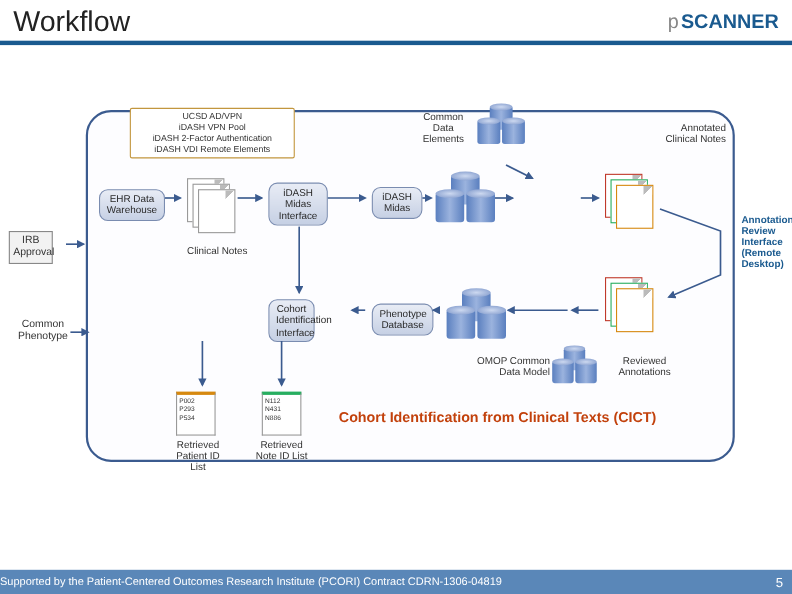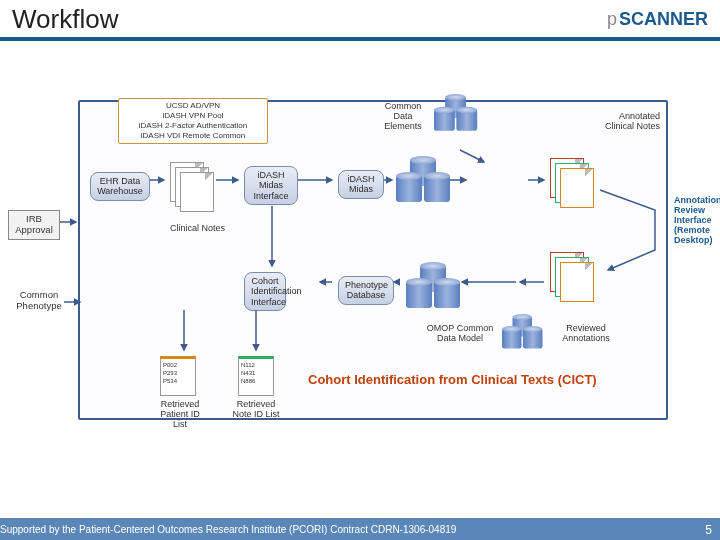--- a/index.html
+++ b/index.html
@@ -2,21 +2,21 @@
 <html><head>
 <meta charset="utf-8">
 <style>
   *{box-sizing:border-box;margin:0;padding:0}
   body{font-family:Arial,Helvetica,sans-serif;width:720px;height:540px;position:relative;background:#fff;overflow:hidden}
   .header{display:flex;justify-content:space-between;align-items:center;padding:4px 12px 2px;border-bottom:4px solid #1a5a8f}
   .title{font-size:26px;color:#222;font-weight:400}
   .logo{font-size:18px;font-weight:700;color:#1a5a8f;display:flex;align-items:center;gap:1px}
   .logo .p{color:#888;font-weight:400;margin-right:1px}
   .canvas{position:absolute;top:50px;left:0;right:0;bottom:26px}
-  .bigbox{position:absolute;top:50px;left:78px;width:590px;height:320px;border:2px solid #3b5b8f;border-radius:2px;background:rgba(240,244,252,.15)}
+  .bigbox{position:absolute;top:50px;left:78px;width:590px;height:320px;border:2px solid #3b5b8f;border-radius:23px;background:rgba(240,244,252,.15)}
   .authbox{position:absolute;top:-4px;left:38px;width:150px;text-align:center;background:#fff;border:1px solid #c2963e;border-radius:2px;padding:2px;font-size:8px;line-height:1.25;color:#333}
   .pill{position:absolute;background:linear-gradient(#e8ecf5,#c6d0e4);border:1px solid #7a8cb0;border-radius:8px;padding:3px 6px;font-size:9px;text-align:center;color:#2a2a2a;line-height:1.15}
   .label{position:absolute;font-size:9px;color:#333;line-height:1.1;text-align:center}
   .cyl{position:absolute;width:26px;height:30px}
   .cyl::before{content:'';position:absolute;top:3px;left:0;right:0;bottom:0;background:linear-gradient(90deg,#5a7fbf,#9bb3de,#5a7fbf);border-radius:3px}
   .cyl::after{content:'';position:absolute;top:0;left:0;right:0;height:8px;background:radial-gradient(ellipse at center,#cdd9f0,#7a94c8);border-radius:50%}
   .cyl3{position:absolute}
   .cyl3 .cyl:nth-child(1){top:0;left:14px}
   .cyl3 .cyl:nth-child(2){top:16px;left:0}
   .cyl3 .cyl:nth-child(3){top:16px;left:28px}
@@ -51,21 +51,21 @@
 </div>
 
 <div class="canvas">
 
   <div class="bigbox">
 
     <div class="authbox">
       <div>UCSD AD/VPN</div>
       <div>iDASH VPN Pool</div>
       <div>iDASH 2-Factor Authentication</div>
-      <div>iDASH VDI Remote Common</div>
+      <div>iDASH VDI Remote Elements</div>
     </div>
 
     <div class="pill" style="top:70px;left:10px;width:60px"><span style="white-space:pre-line">EHR Data
 Warehouse</span></div>
     <div class="notestack" style="top:60px;left:90px">
         <div class="note"></div>
         <div class="note"></div>
         <div class="note"></div>
       </div>
     <div class="pill" style="top:64px;left:164px;width:54px"><span style="white-space:pre-line">iDASH
@@ -104,21 +104,21 @@
         <div class="cyl"></div>
         <div class="cyl"></div>
         <div class="cyl"></div>
       </div>
     <div class="notestack color" style="top:150px;left:470px">
         <div class="note"></div>
         <div class="note"></div>
         <div class="note"></div>
       </div>
 
-    <div class="label" style="top:222px;left:340px;width:80px;"><span style="white-space:pre-line">OMOP Common
+    <div class="label" style="top:222px;left:340px;width:80px;text-align:right"><span style="white-space:pre-line">OMOP Common
 Data Model</span></div>
     <div class="cyl3" style="top:212px;left:422px;transform:scale(.75)">
         <div class="cyl"></div>
         <div class="cyl"></div>
         <div class="cyl"></div>
       </div>
     <div class="label" style="top:222px;left:478px;width:56px"><span style="white-space:pre-line">Reviewed
 Annotations</span></div>
 
     <div class="idcard orange" style="top:254px;left:80px">
@@ -132,21 +132,21 @@
       <div>N886</div>
     </div>
     <div class="label" style="top:298px;left:72px;width:56px"><span style="white-space:pre-line">Retrieved
 Patient ID List</span></div>
     <div class="label" style="top:298px;left:148px;width:56px"><span style="white-space:pre-line">Retrieved
 Note ID List</span></div>
 
     <div class="cict" style="top:270px;left:228px">Cohort Identification from Clinical Texts (CICT)</div>
   </div>
 
-  <div class="side" style="top:160px;left:8px;width:52px;border:1px solid #888;padding:3px;background:#f2f2f2"><span style="white-space:pre-line">IRB
+  <div class="side" style="top:160px;left:8px;width:40px;border:1px solid #888;padding:3px;background:#f2f2f2"><span style="white-space:pre-line">IRB
 Approval</span></div>
   <div class="side" style="top:240px;left:12px;width:54px"><span style="white-space:pre-line">Common
 Phenotype</span></div>
 
   <div class="ann" style="top:62px;left:604px;width:56px;text-align:right"><span style="white-space:pre-line">Annotated
 Clinical Notes</span></div>
   <div class="ann" style="top:146px;left:674px;width:50px"><span style="white-space:pre-line;color:#1a5a8f;font-weight:700">Annotation
 Review
 Interface
 (Remote

